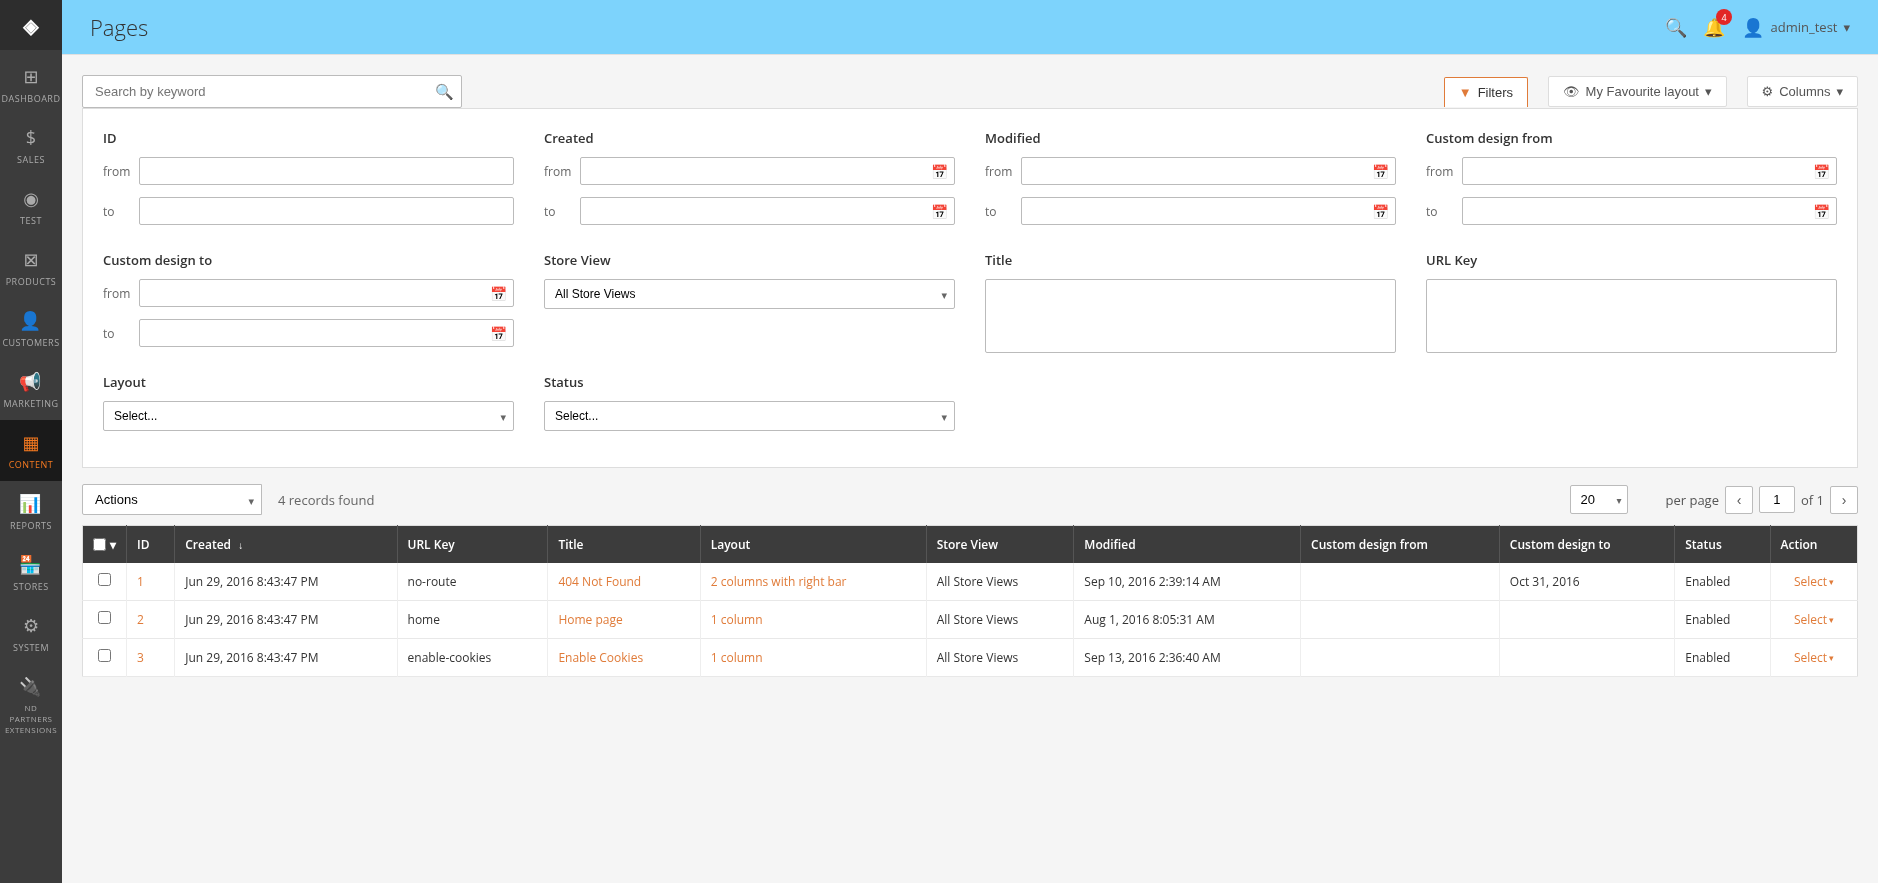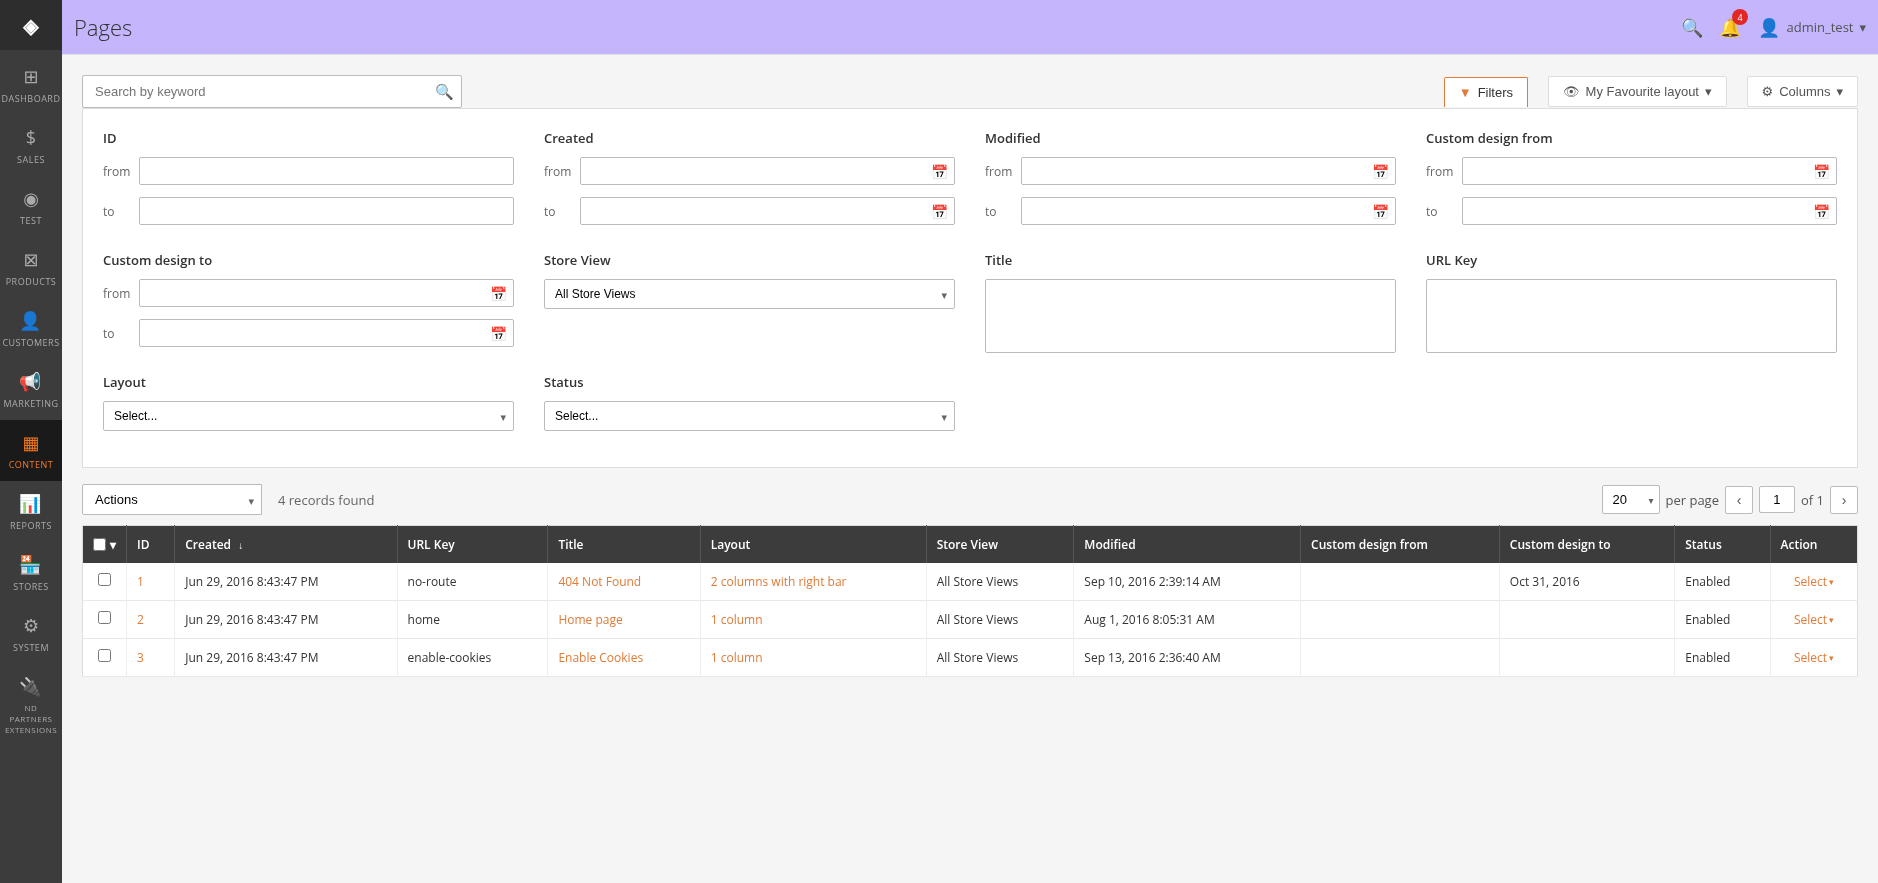--- a/index.html
+++ b/index.html
@@ -50,23 +50,23 @@
     
     .main {
       flex: 1;
       display: flex;
       flex-direction: column;
       overflow: hidden;
     }
 
     
     .header {
-      background: #c4b5fd;
+      background: #7dd3fc;
       border-bottom: 1px solid #e0e0e0;
-      padding: 0 12px;
+      padding: 0 28px;
       height: 55px;
       display: flex;
       align-items: center;
       justify-content: space-between;
       flex-shrink: 0;
     }
     .header-title {
       font-size: 22px;
       font-weight: 300;
       color: #333;
@@ -360,21 +360,21 @@
     }
     .per-page-arrow {
       position: absolute;
       right: 6px;
       top: 50%;
       transform: translateY(-50%);
       pointer-events: none;
       color: #666;
       font-size: 10px;
     }
-    .per-page-label { font-size: 13px; color: #555; }
+    .per-page-label { font-size: 13px; color: #555; margin-left: 32px; }
     .page-nav-btn {
       width: 28px;
       height: 28px;
       border: 1px solid #bbb;
       background: #fff;
       border-radius: 2px;
       cursor: pointer;
       display: flex;
       align-items: center;
       justify-content: center;

